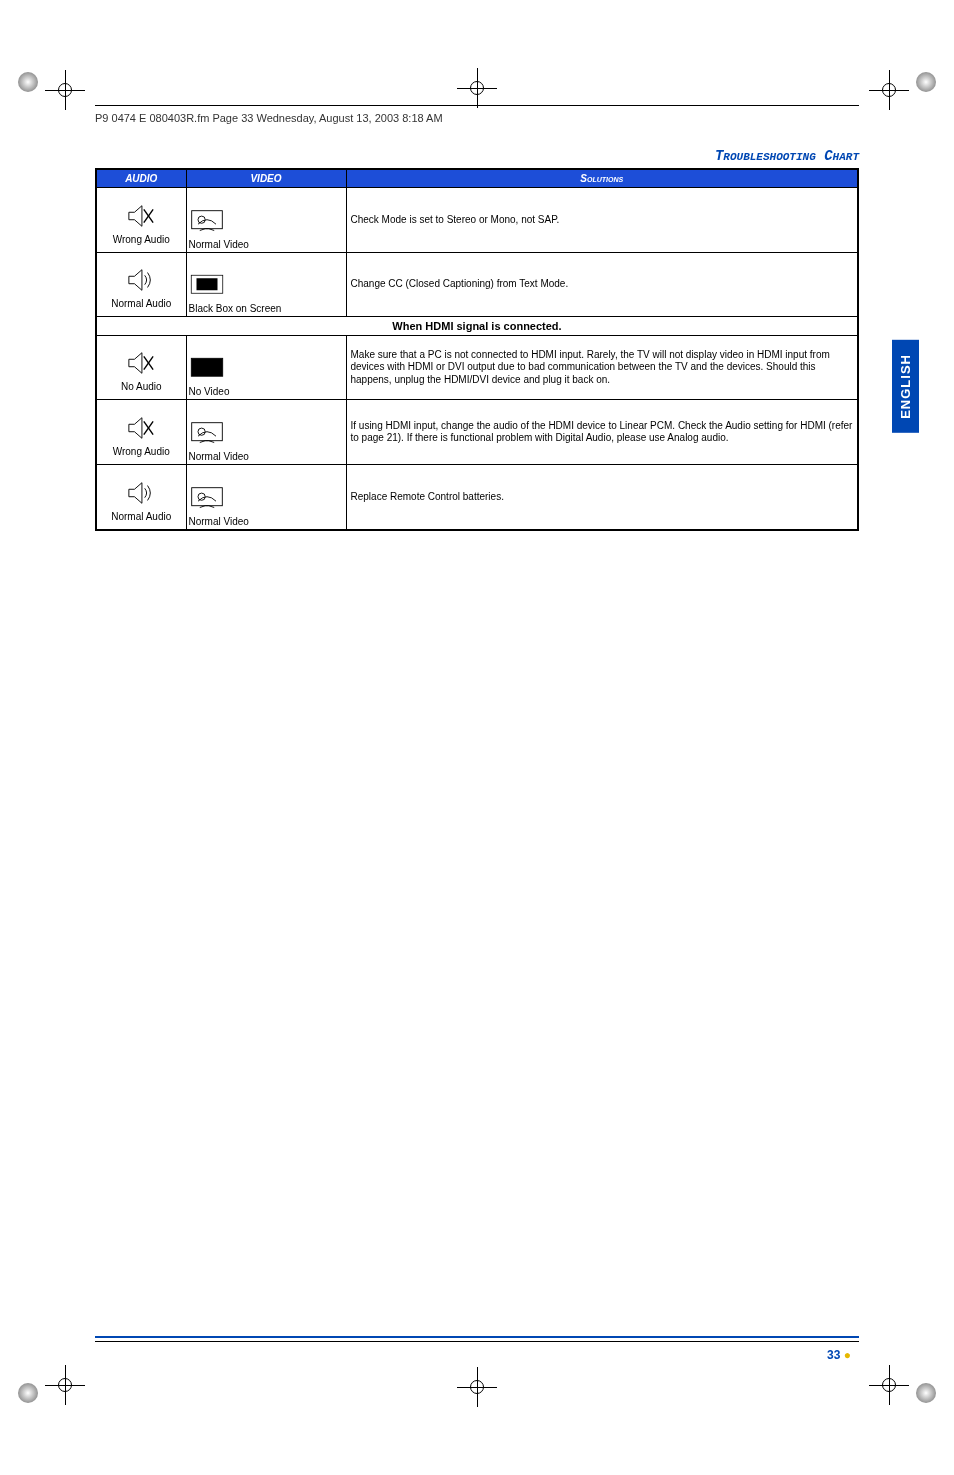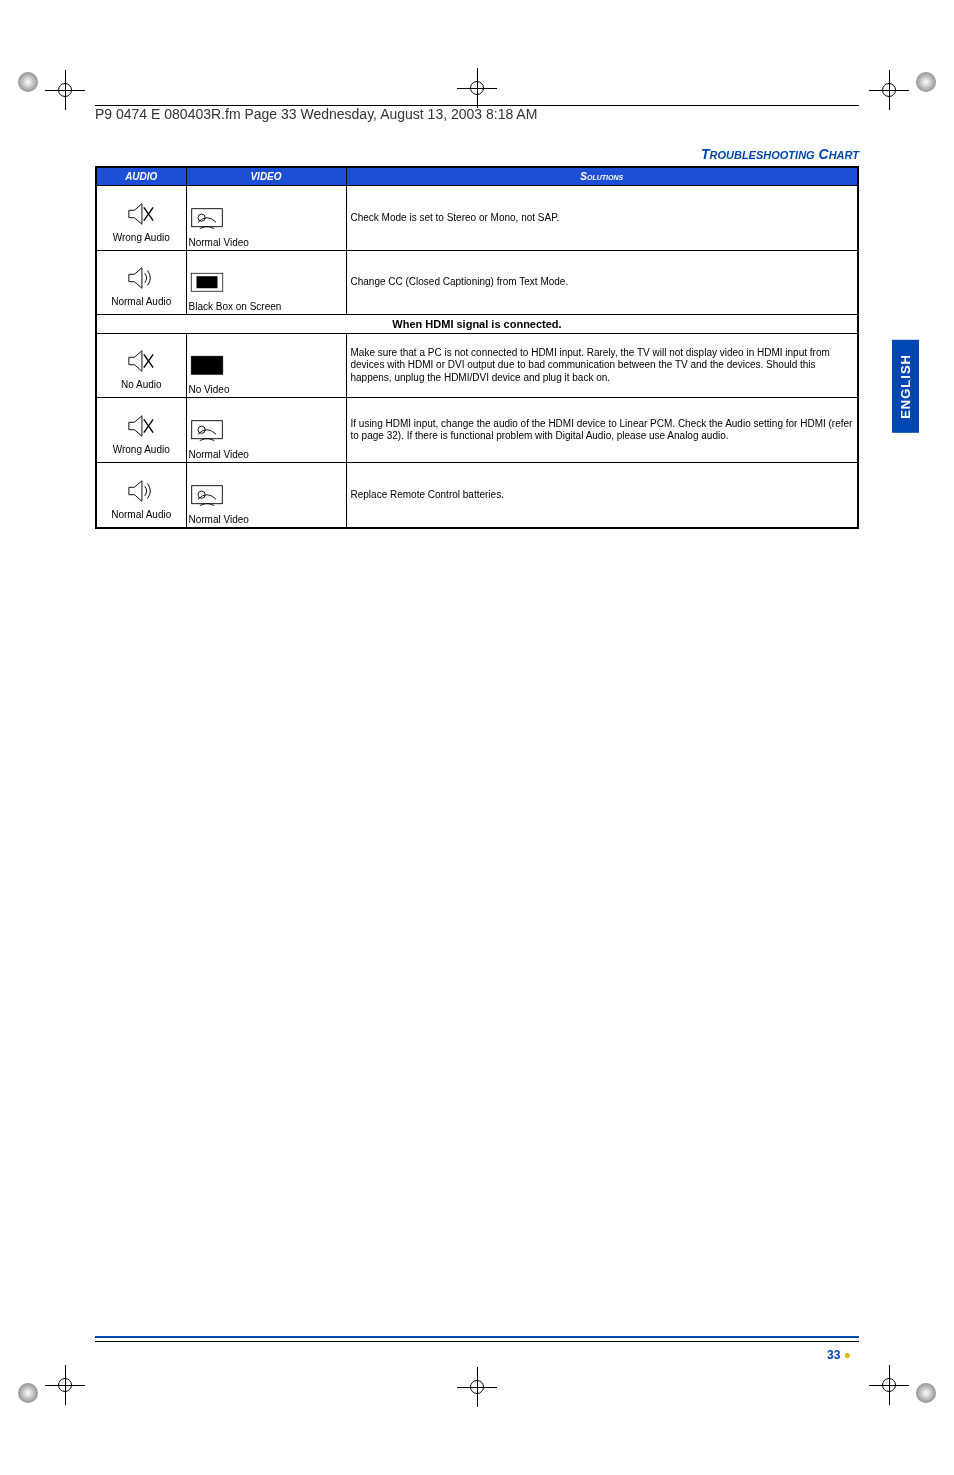--- a/index.html
+++ b/index.html
@@ -26,32 +26,34 @@
   .big-circ.tl { top: 72px; left: 18px; }
   .big-circ.tr { top: 72px; right: 18px; }
   .big-circ.bl { bottom: 72px; left: 18px; }
   .big-circ.br { bottom: 72px; right: 18px; }
 
   .page-frame {
     position: absolute;
     top: 105px; left: 95px; right: 95px; bottom: 105px;
   }
   .running-header {
-    font-size: 14px;
+    font-size: 11px;
+    padding-top: 6px;
     border-top: 0.5px solid #000;
     color: #333;
   }
   .title {
     text-align: right;
     color: #0047b3;
     font-style: italic;
     font-weight: bold;
     font-size: 14px;
     margin-top: 24px;
     font-variant: small-caps;
+    font-family: Liberation Mono, monospace;
   }
   .title .sc { font-size: 11px; }
   table.chart {
     width: 100%;
     border-collapse: collapse;
     margin-top: 4px;
     border: 2px solid #000;
     font-size: 10px;
   }
   table.chart th {
@@ -256,21 +258,21 @@
         <span class="tv">
           <svg viewBox="0 0 40 30">
                 <rect x="3" y="3" width="34" height="20" fill="none" stroke="#000"></rect>
                 <circle cx="14" cy="13" r="4" fill="none" stroke="#000"></circle>
                 <path d="M10,18 Q20,8 30,18" fill="none" stroke="#000"></path>
                 <path d="M12,25 L18,23 L22,23 L28,25" fill="none" stroke="#000"></path>
               </svg>
         </span>
         <div class="cap">Normal Video</div>
       </td>
-      <td class="sol-cell">If using HDMI input, change the audio of the HDMI device to Linear PCM. Check the Audio setting for HDMI (refer to page 32). If there is functional problem with Digital Audio, please use Analog audio.</td>
+      <td class="sol-cell">If using HDMI input, change the audio of the HDMI device to Linear PCM. Check the Audio setting for HDMI (refer to page 21). If there is functional problem with Digital Audio, please use Analog audio.</td>
     </tr>
 
 
     <tr>
       <td class="icon-cell">
         <span class="speaker">
           <svg viewBox="0 0 30 30">
                 <polygon points="2,11 8,11 16,4 16,26 8,19 2,19" fill="none" stroke="#000"></polygon>
                 <path d="M19,10 Q23,15 19,20" fill="none" stroke="#000"></path>
                 <path d="M22,7 Q28,15 22,23" fill="none" stroke="#000"></path>

